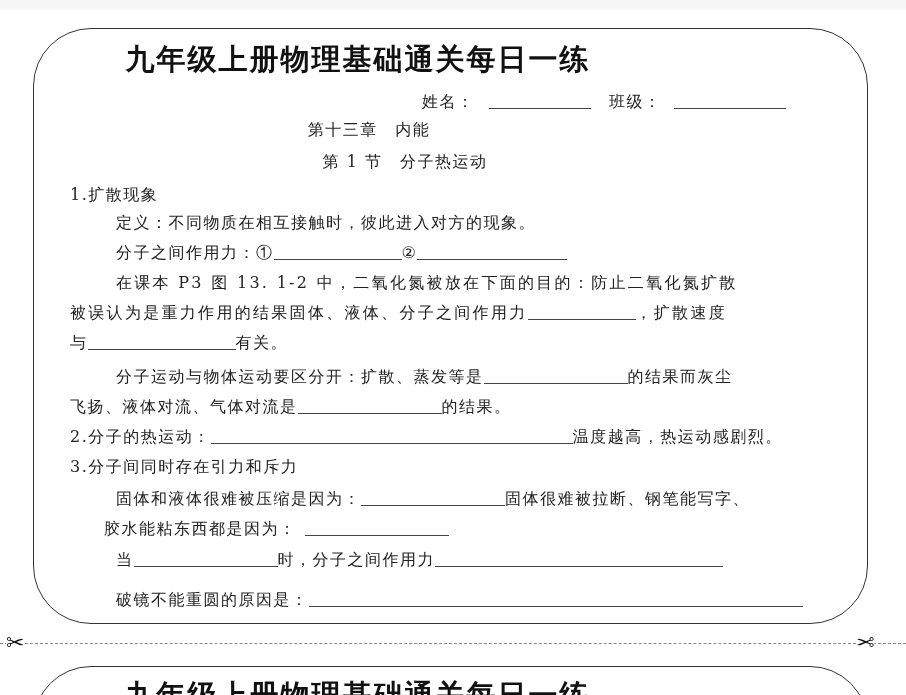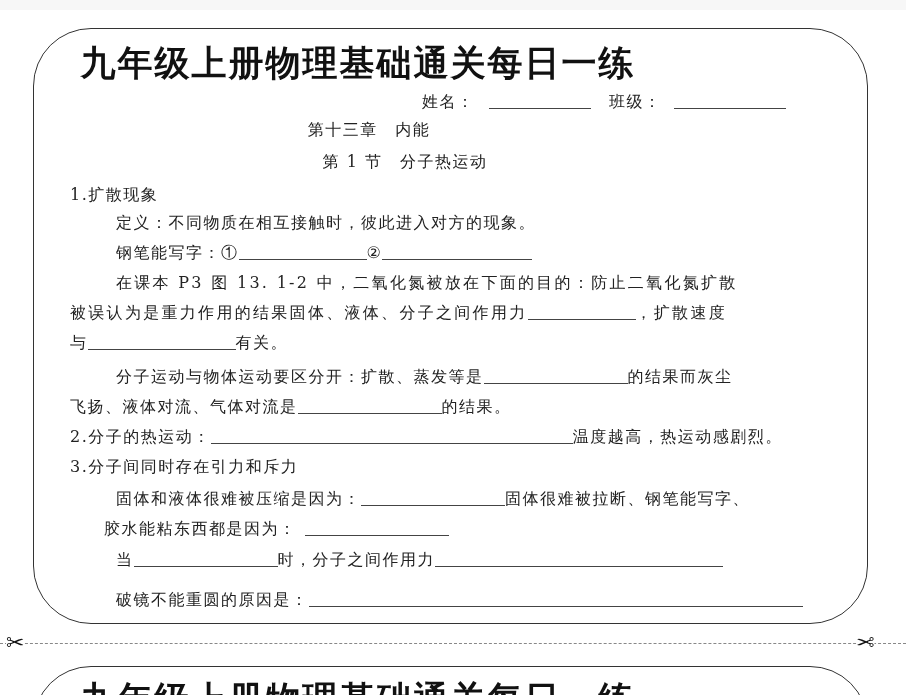--- a/index.html
+++ b/index.html
@@ -11,21 +11,21 @@
     }
     .topstrip { position: absolute; left: 0; top: 0; width: 906px; height: 10px; background: #f7f7f7; }
     .card {
       position: absolute; left: 33px; top: 28px; width: 835px; height: 596px;
       border: 1.5px solid #333; border-radius: 58px; box-sizing: border-box;
     }
     .card2 { top: 666px; height: 200px; }
     .title {
       position: absolute; left: 0; width: 716px; text-align: center;
       font-family: "DejaVu Sans", "Liberation Sans", sans-serif;
-      font-weight: bold; font-size: 35px; letter-spacing: 2px; color: #111;
+      font-weight: bold; font-size: 29px; letter-spacing: 2px; color: #111;
     }
     .t1 { top: 40px; }
     .t2 { top: 676px; }
     .line { position: absolute; font-size: 16px; white-space: nowrap; letter-spacing: 1.5px; line-height: 20px; }
     .blank { display: inline-block; border-bottom: 1.3px solid #444; height: 16px; vertical-align: -2px; }
     .center { left: 0; width: 738px; text-align: center; }
     .cutline {
       position: absolute; left: 0; top: 643px; width: 906px; height: 0;
       border-top: 1.3px dashed #888;
     }
@@ -48,21 +48,21 @@
   <span style="margin-left:12px;margin-top:20px;">班级：</span><span class="blank" style="width:112px; margin-left:12px;"></span>
 </div>
 
 <div class="line center" style="top:120px;">第十三章　内能</div>
 <div class="line center" style="top:152px;padding-left:36px;">第 1 节　分子热运动</div>
 
 <div class="line" style="left:70px; top:185px;">1.扩散现象</div>
 <div class="line" style="left:116px; top:213px;">定义：不同物质在相互接触时，彼此进入对方的现象。</div>
 
 <div class="line" style="left:116px; top:243px;">
-  <span>钢笔能写字：</span><span>①</span><span class="blank" style="width:128px;"></span><span>②</span><span class="blank" style="width:150px;"></span>
+  <span>分子之间作用力：</span><span>①</span><span class="blank" style="width:128px;"></span><span>②</span><span class="blank" style="width:150px;"></span>
 </div>
 
 <div class="line" style="left:116px; top:273px; letter-spacing:2.3px;">在课本 P3 图 13. 1-2 中，二氧化氮被放在下面的目的：防止二氧化氮扩散</div>
 <div class="line" style="left:70px; top:303px; letter-spacing:2.3px;">
   <span>被误认为是重力作用的结果固体、液体、分子之间作用力</span><span class="blank" style="width:108px;"></span><span>，扩散速度</span>
 </div>
 <div class="line" style="left:70px; top:333px;">
   <span>与</span><span class="blank" style="width:148px;"></span><span>有关。</span>
 </div>
 

